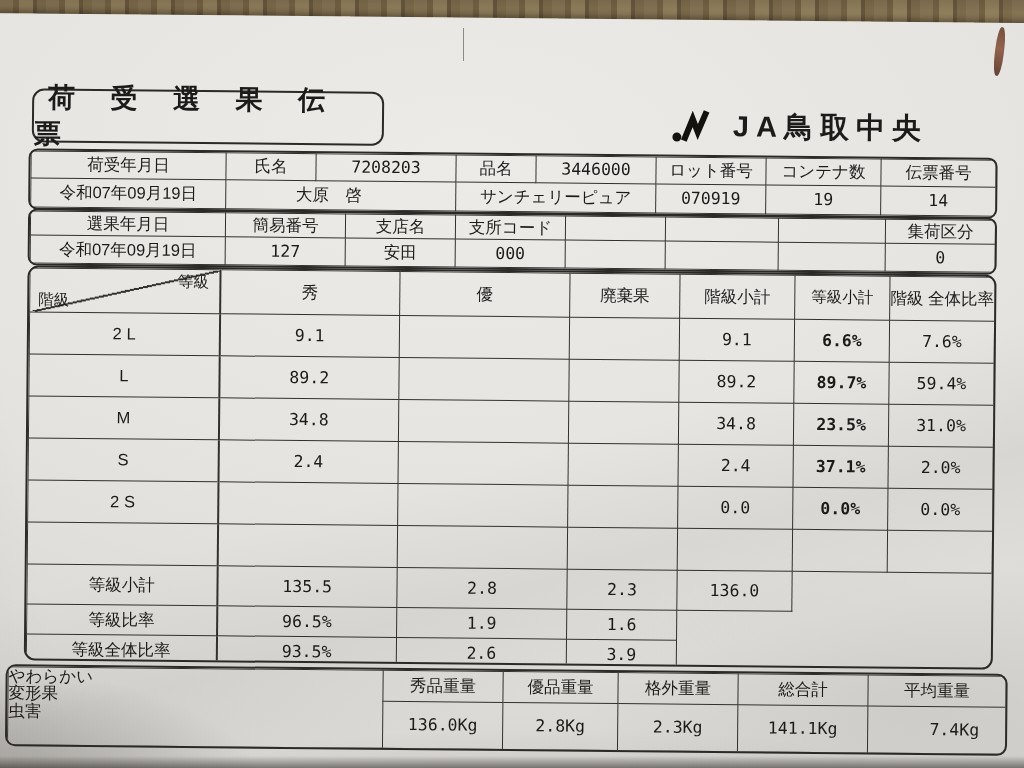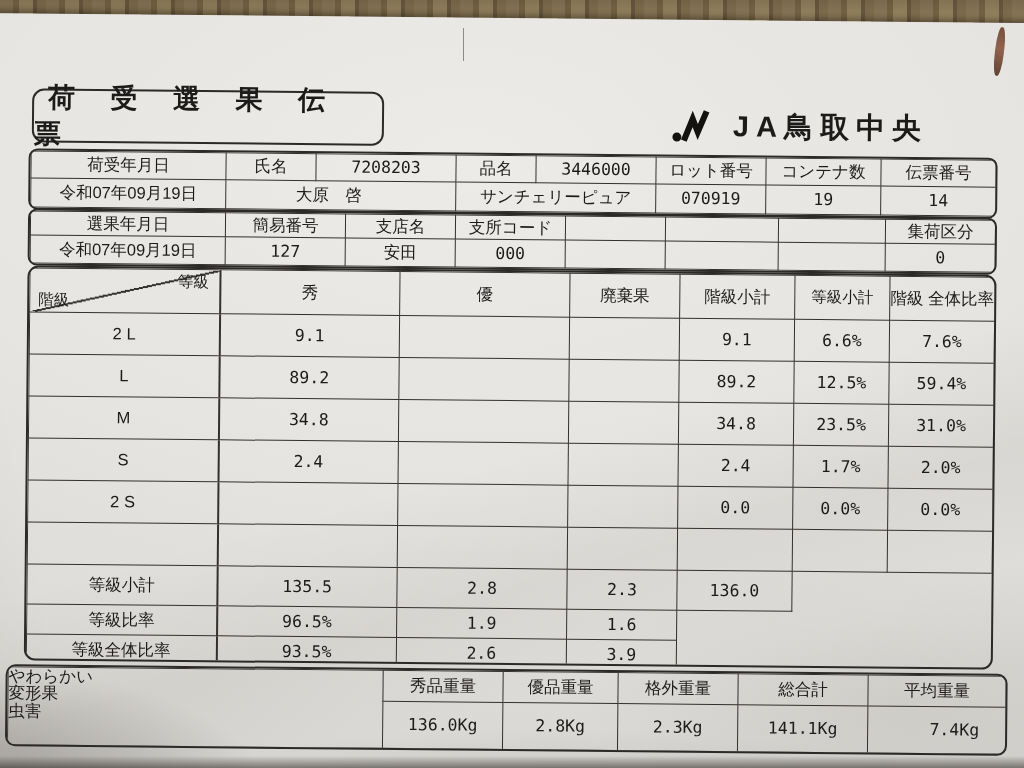--- a/index.html
+++ b/index.html
@@ -44,21 +44,21 @@
 
   .main{left:30px;top:265px;width:965px;height:391px;border-radius:11px;}
   .corner{position:relative;
           background:linear-gradient(to bottom right,rgba(0,0,0,0) calc(50% - 1px),#33302d calc(50% - 1px),#33302d calc(50% + 1px),rgba(0,0,0,0) calc(50% + 1px));}
   .corner .ax-row{position:absolute;left:8px;bottom:4px;font-size:15.5px;}
   .corner .ax-col{position:absolute;right:10px;top:4px;font-size:15.5px;}
   .two-line{font-size:13.5px;line-height:1.12;white-space:normal;}
   .grade-label{letter-spacing:5px;text-indent:5px;}
   .shu-val{text-align:right;padding-right:42px;}
   .shokei-val{text-align:right;padding-right:28px;}
-  .hiritsu-val{text-align:right;padding-right:10px;}
+  .hiritsu-val{text-align:right;padding-right:10px;font-weight:bold;}
   .zentai-val{text-align:right;padding-right:18px;}
 
   .foot{left:12px;top:664px;width:998px;height:78px;border-radius:10px;}
   .notes{text-align:left !important;vertical-align:top !important;padding:3px 10px;
          font-size:16px;line-height:1.18;white-space:normal;}
 
   
   .center-mark{position:absolute;left:463px;top:28px;width:1px;height:33px;background:#8a8a88;}
   .tear-mark{position:absolute;left:995px;top:27px;width:9px;height:49px;border-radius:45%;
              background:linear-gradient(12deg,#553527,#8a5740 55%,#6b4230);transform:rotate(7deg);opacity:.92;}
@@ -189,39 +189,39 @@
             <td class="mono shokei-val">9.1</td>
             <td class="mono hiritsu-val">6.6%</td>
             <td class="mono zentai-val">7.6%</td>
           </tr>
           <tr style="height:42px">
             <td class="lab grade-label">L</td>
             <td class="mono shu-val">89.2</td>
             <td></td>
             <td></td>
             <td class="mono shokei-val">89.2</td>
-            <td class="mono hiritsu-val">12.5%</td>
+            <td class="mono hiritsu-val">89.7%</td>
             <td class="mono zentai-val">59.4%</td>
           </tr>
           <tr style="height:42px">
             <td class="lab grade-label">M</td>
             <td class="mono shu-val">34.8</td>
             <td></td>
             <td></td>
             <td class="mono shokei-val">34.8</td>
             <td class="mono hiritsu-val">23.5%</td>
             <td class="mono zentai-val">31.0%</td>
           </tr>
           <tr style="height:42px">
             <td class="lab grade-label">S</td>
             <td class="mono shu-val">2.4</td>
             <td></td>
             <td></td>
             <td class="mono shokei-val">2.4</td>
-            <td class="mono hiritsu-val">1.7%</td>
+            <td class="mono hiritsu-val">37.1%</td>
             <td class="mono zentai-val">2.0%</td>
           </tr>
           <tr style="height:42px">
             <td class="lab grade-label">2S</td>
             <td class="mono shu-val"></td>
             <td></td>
             <td></td>
             <td class="mono shokei-val">0.0</td>
             <td class="mono hiritsu-val">0.0%</td>
             <td class="mono zentai-val">0.0%</td>

